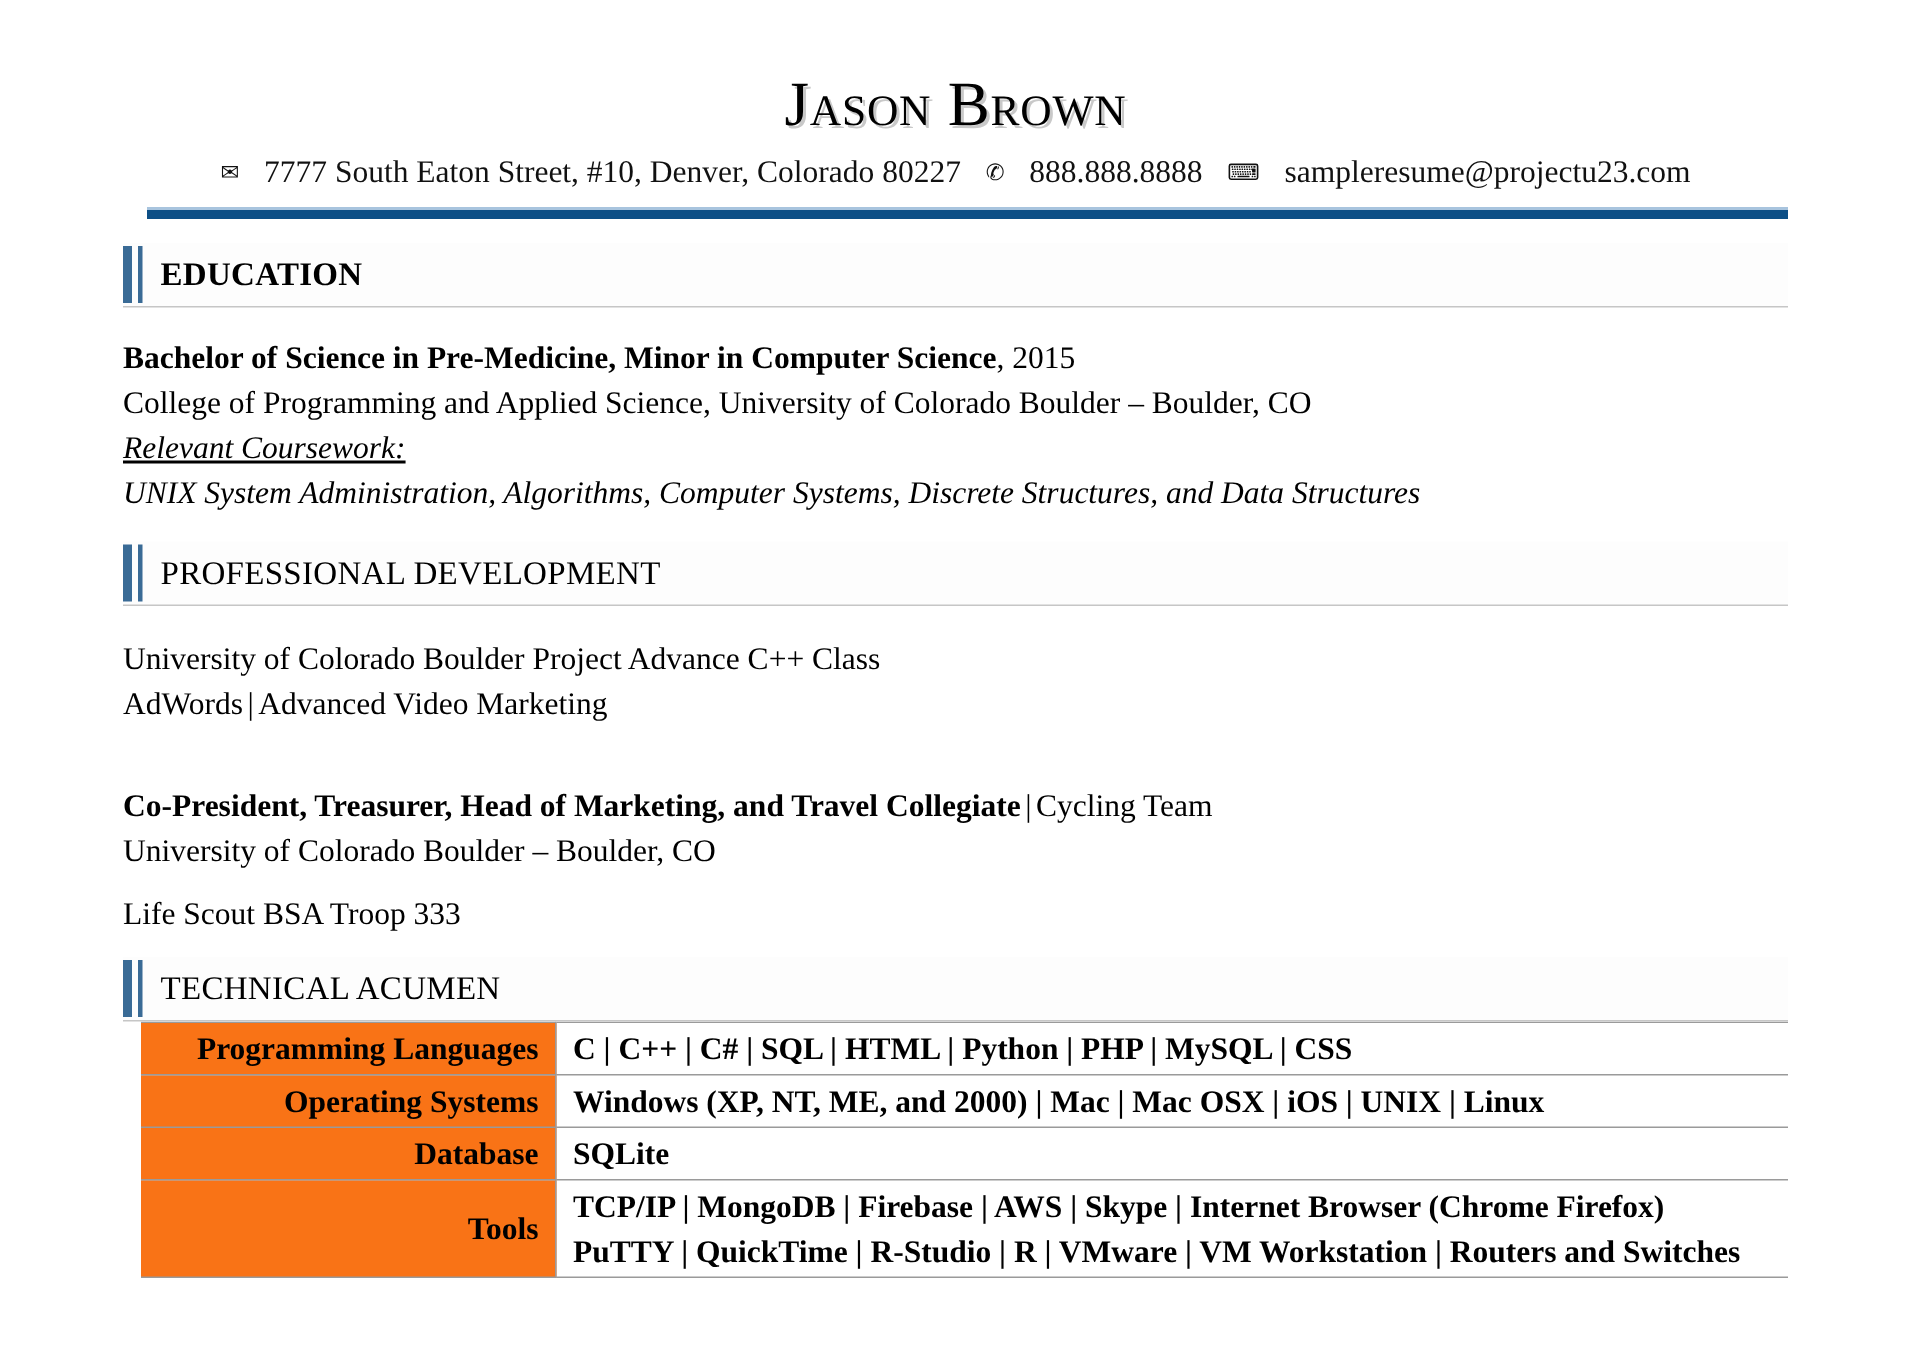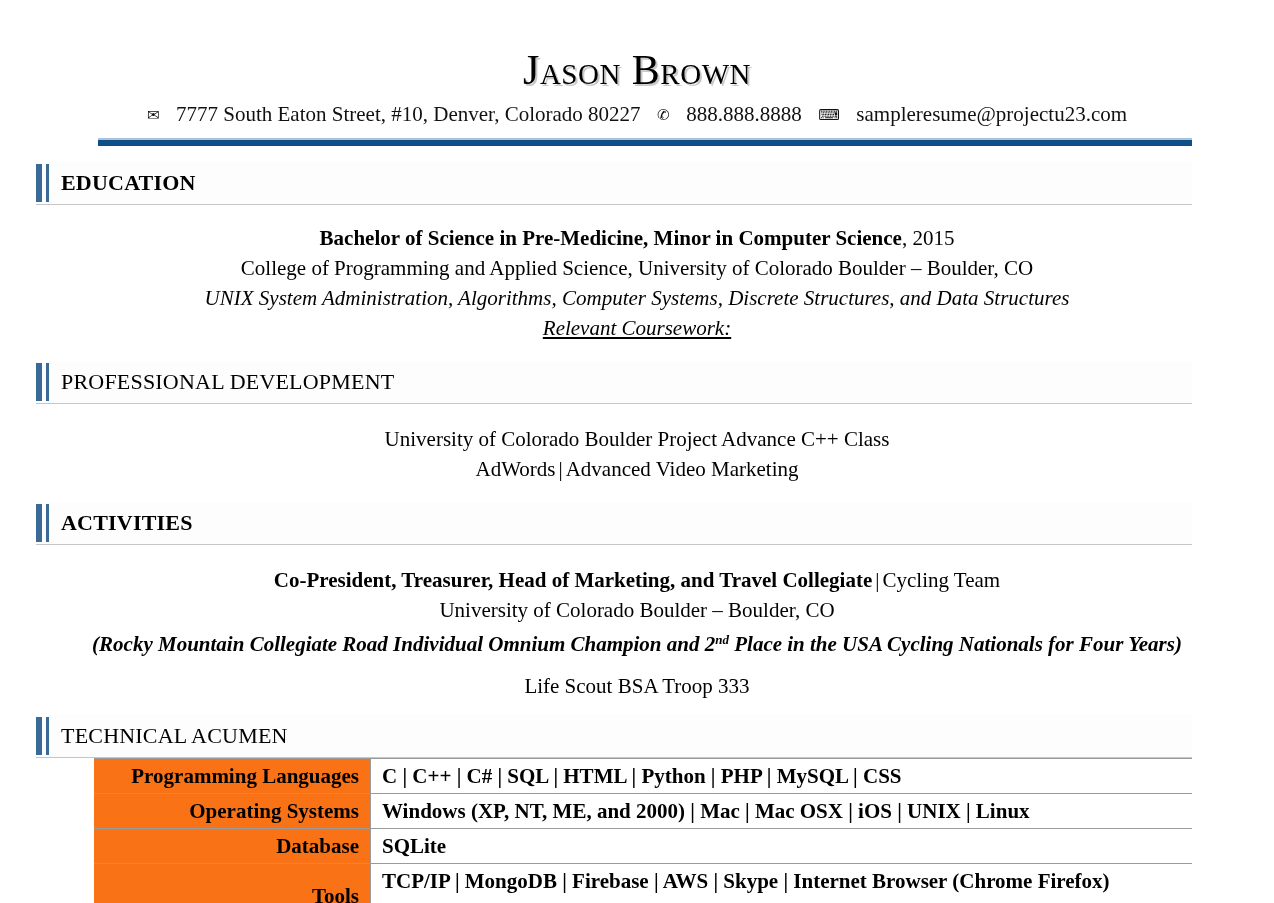--- a/index.html
+++ b/index.html
@@ -59,21 +59,21 @@
     margin: 9px 82px 0 98px;
   }
   .toprule {
     height: 0;
     border-top: 2px solid #a8c4de;
     border-bottom: 6px solid #0d4f86;
   }
 
   
   .section {
-    margin: 0 82px 0 36px;
+    margin: 0 82px 0 82px;
     position: relative;
   }
   .sec-head {
     position: relative;
     height: 42px;
     margin-left: 0;
     border-bottom: 1px solid #c6c6c6;
     background: #fdfdfd;
     display: flex;
     align-items: center;
@@ -97,21 +97,20 @@
     font-size: 22px;
     letter-spacing: 0.2px;
     line-height: 1;
   }
   .sec-title.bold { font-weight: bold; }
   .sec-title.reg  { font-weight: normal; }
 
   
   .block {
     margin: 0 82px;
-    text-align: center;
   }
   .line {
     font-size: 21px;
     line-height: 30px;
     white-space: nowrap;
   }
   .line.b   { font-weight: bold; }
   .line.i   { font-style: italic; }
   .line.bi  { font-weight: bold; font-style: italic; }
   .u-i {
@@ -186,47 +185,41 @@
   <div class="sp-16"></div>
   <div class="section">
     <div class="sec-head">
       <span class="sec-title bold">EDUCATION</span>
     </div>
   </div>
   <div class="sp-18"></div>
   <div class="block">
     <div class="line b"><span>Bachelor of Science in Pre-Medicine, Minor in Computer Science</span><span class="nb">, 2015</span></div>
     <div class="line">College of Programming and Applied Science, University of Colorado Boulder – Boulder, CO</div>
+    <div class="line"><span class="u-i">Relevant Coursework:</span></div>
     <div class="line i">UNIX System Administration, Algorithms, Computer Systems, Discrete Structures, and Data Structures</div>
-    <div class="line"><span class="u-i">Relevant Coursework:</span></div>
   </div>
 
   <div class="sp-18"></div>
   <div class="section">
     <div class="sec-head">
       <span class="sec-title reg">PROFESSIONAL DEVELOPMENT</span>
     </div>
   </div>
   <div class="sp-20"></div>
   <div class="block">
     <div class="line">University of Colorado Boulder Project Advance C++ Class</div>
     <div class="line"><span>AdWords</span><span class="sep">|</span><span>Advanced Video Marketing</span></div>
   </div>
 
   <div class="sp-18"></div>
-  <div class="section">
-    <div class="sec-head">
-      <span class="sec-title bold">ACTIVITIES</span>
-    </div>
-  </div>
   <div class="sp-20"></div>
   <div class="block">
     <div class="line"><b>Co-President, Treasurer, Head of Marketing, and Travel Collegiate</b><span class="sep">|</span><span>Cycling Team</span></div>
     <div class="line">University of Colorado Boulder – Boulder, CO</div>
-    <div class="line bi"><span>(Rocky Mountain Collegiate Road Individual Omnium Champion and 2</span><sup>nd</sup><span> Place in the USA Cycling Nationals for Four Years)</span></div>
     <div class="sp-12"></div>
     <div class="line">Life Scout BSA Troop 333</div>
   </div>
 
   <div class="sp-14"></div>
   <div class="section">
     <div class="sec-head">
       <span class="sec-title reg">TECHNICAL ACUMEN</span>
     </div>
   </div>

